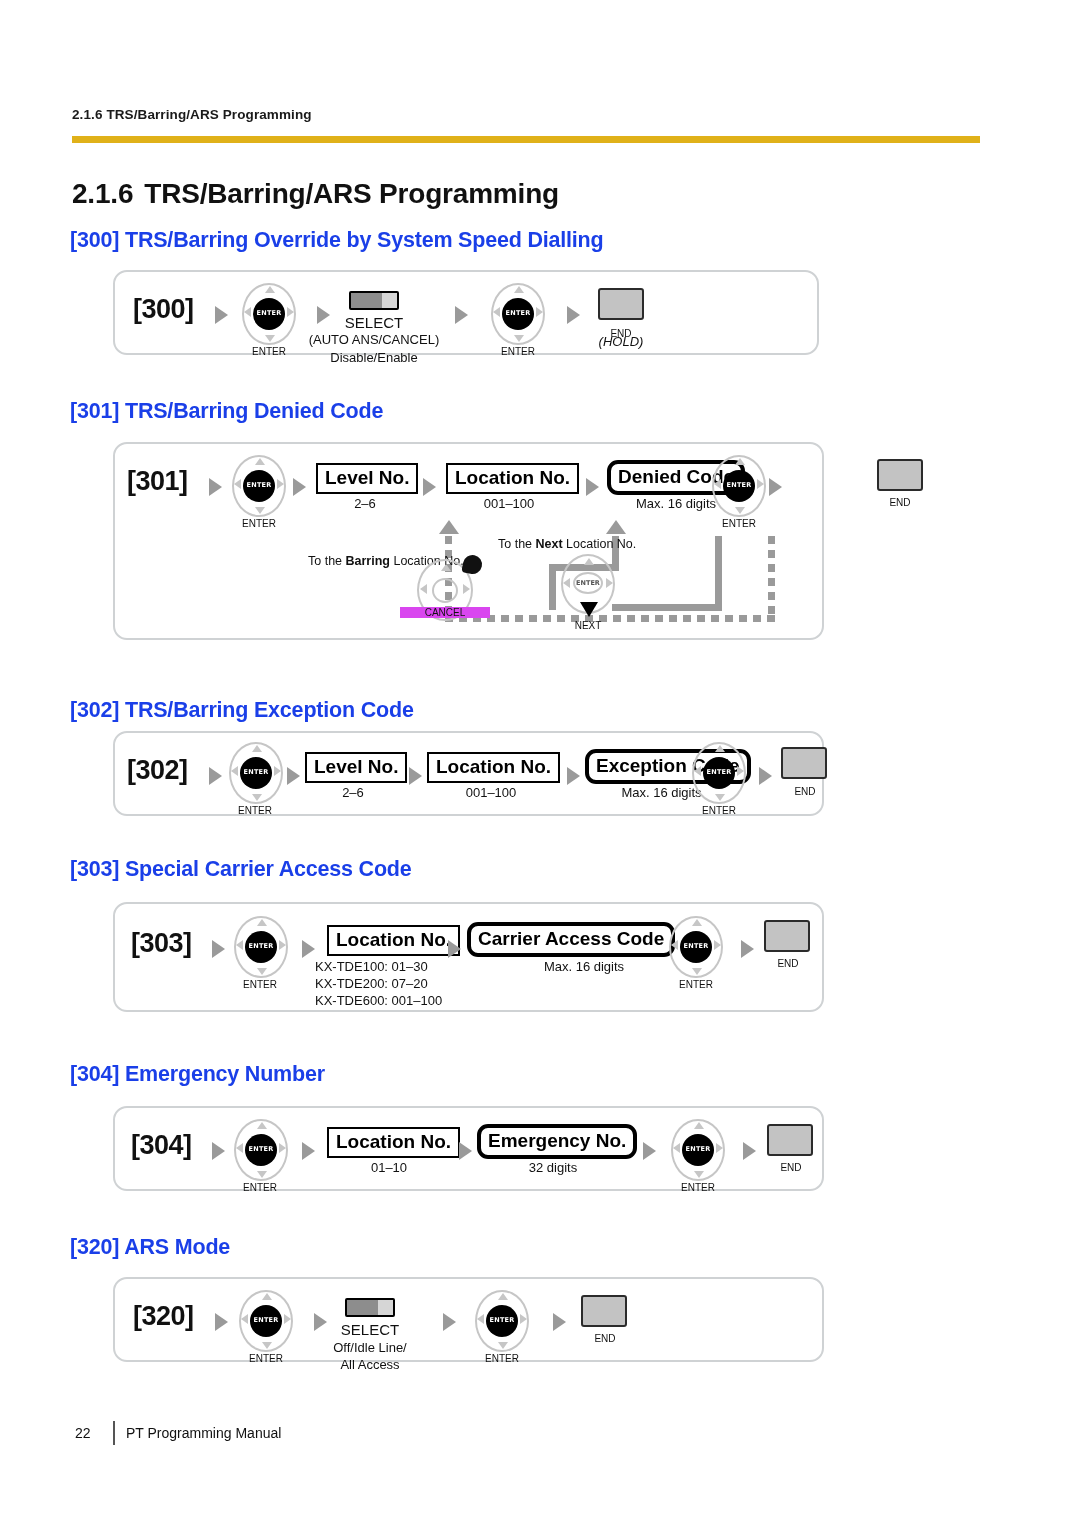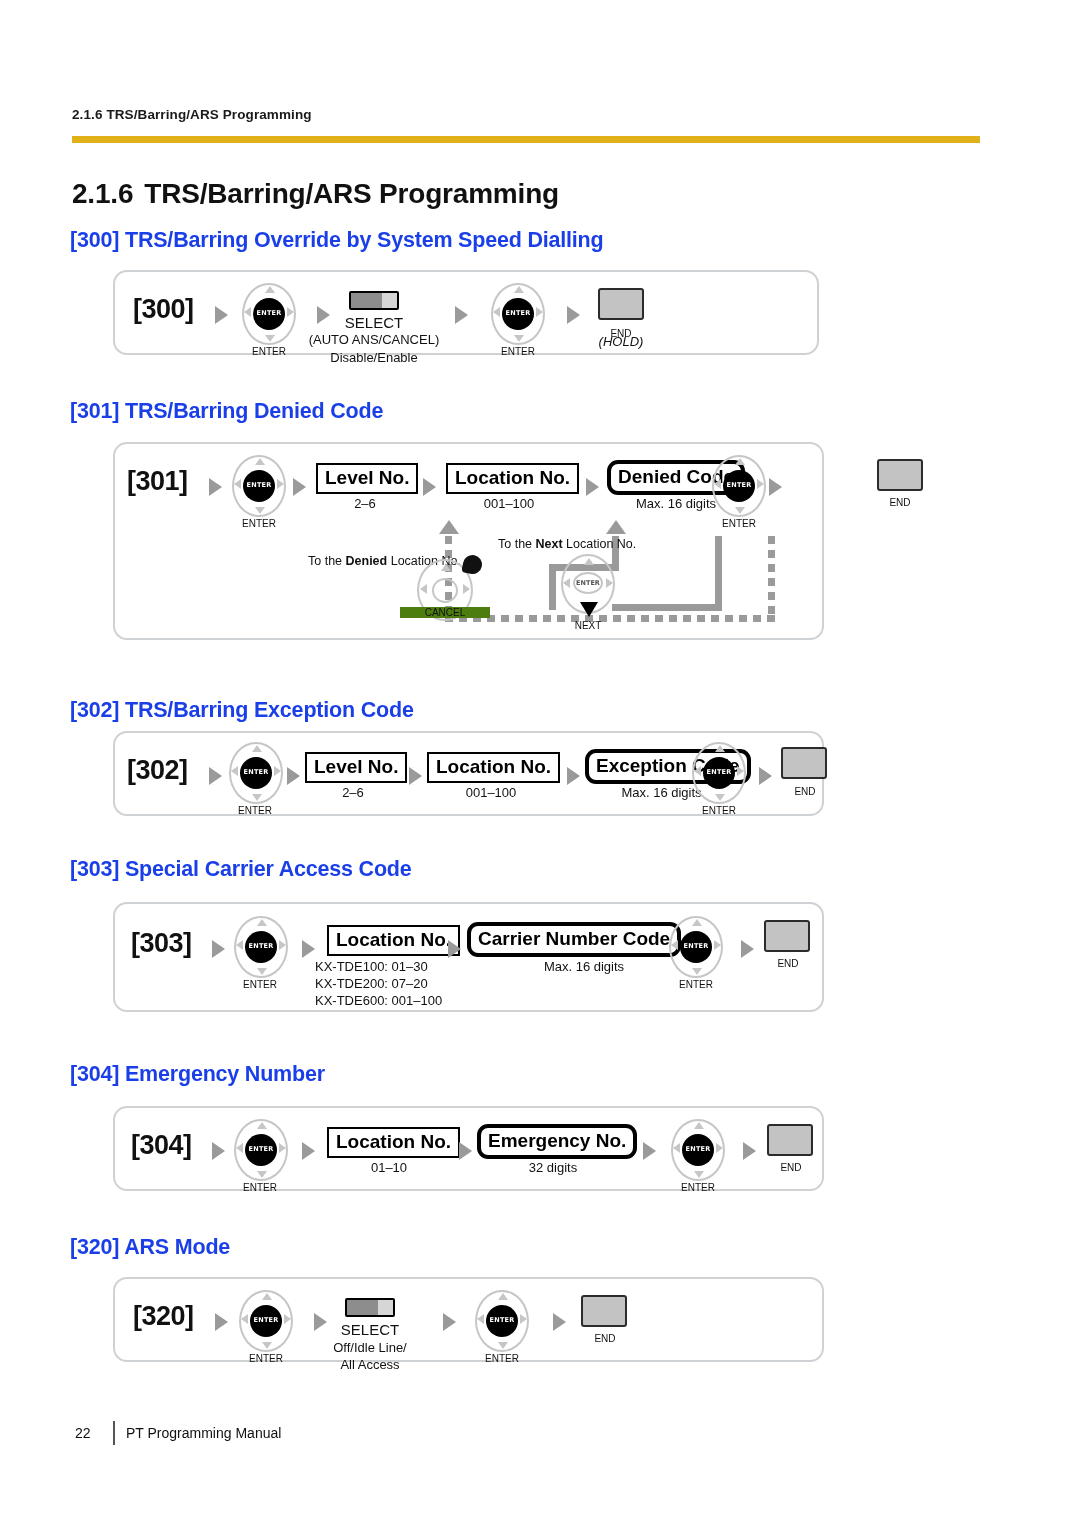--- a/index.html
+++ b/index.html
@@ -238,36 +238,36 @@
     <div class="dash-v" style="left:653px;top:92px;height:86px;"></div>
 
     <div class="up-arrow" style="left:491px;top:76px;"></div>
     <div class="solid-v" style="left:434px;top:120px;height:46px;"></div>
     <div class="solid-h" style="left:434px;top:120px;width:70px;"></div>
     <div class="solid-v" style="left:497px;top:92px;height:30px;"></div>
     <div class="solid-h" style="left:497px;top:160px;width:110px;"></div>
     <div class="solid-v" style="left:600px;top:92px;height:74px;"></div>
 
     <div class="note" style="left:193px;top:110px;">
-      <span>To the </span><b>Denied</b><span> Location No.</span>
+      <span>To the </span><b>Barring</b><span> Location No.</span>
     </div>
     <div class="note" style="left:383px;top:93px;">
       <span>To the </span><b>Next</b><span> Location No.</span>
     </div>
 
     <div class="navc" style="left:302px;top:115px;">
       <div class="ring"></div>
         <div class="hub"></div>
       <div class="ar up"></div>
         <div class="ar dn"></div>
         <div class="ar lf"></div>
         <div class="ar rt"></div>
       <div class="drop"></div>
     </div>
-    <div class="sub big" style="left:285px;top:163px;width:90px;background:#4d7c0f;">CANCEL</div>
+    <div class="sub big" style="left:285px;top:163px;width:90px;background:#d946ef;">CANCEL</div>
 
     <div class="navn" style="left:446px;top:110px;">
       <div class="ring"></div>
         <div class="ar up"></div>
         <div class="ar lf"></div>
         <div class="ar rt"></div>
       <div class="hub">
           <span>ENTER</span>
         </div>
       <div class="blkdn"></div>
@@ -332,21 +332,21 @@
           <span>ENTER</span>
         </div>
     </div>
     <div class="sub big" style="left:105px;top:75px;width:80px;">ENTER</div>
     <div class="tri" style="left:187px;top:36px;"></div>
     <div class="box" style="left:212px;top:21px;">Location No.</div>
     <div class="sub" style="left:200px;top:55px;width:180px;text-align:left;">KX-TDE100: 01–30</div>
     <div class="sub" style="left:200px;top:72px;width:180px;text-align:left;">KX-TDE200: 07–20</div>
     <div class="sub" style="left:200px;top:89px;width:190px;text-align:left;">KX-TDE600: 001–100</div>
     <div class="tri" style="left:333px;top:36px;"></div>
-    <div class="box round" style="left:352px;top:18px;">Carrier Number Code</div>
+    <div class="box round" style="left:352px;top:18px;">Carrier Access Code</div>
     <div class="sub" style="left:384px;top:55px;width:170px;">Max. 16 digits</div>
     <div class="tri" style="left:626px;top:36px;"></div>
     <div class="nav" style="left:554px;top:12px;">
       <div class="ring"></div>
         <div class="ar up"></div>
         <div class="ar dn"></div>
         <div class="ar lf"></div>
         <div class="ar rt"></div>
       <div class="hub">
           <span>ENTER</span>

